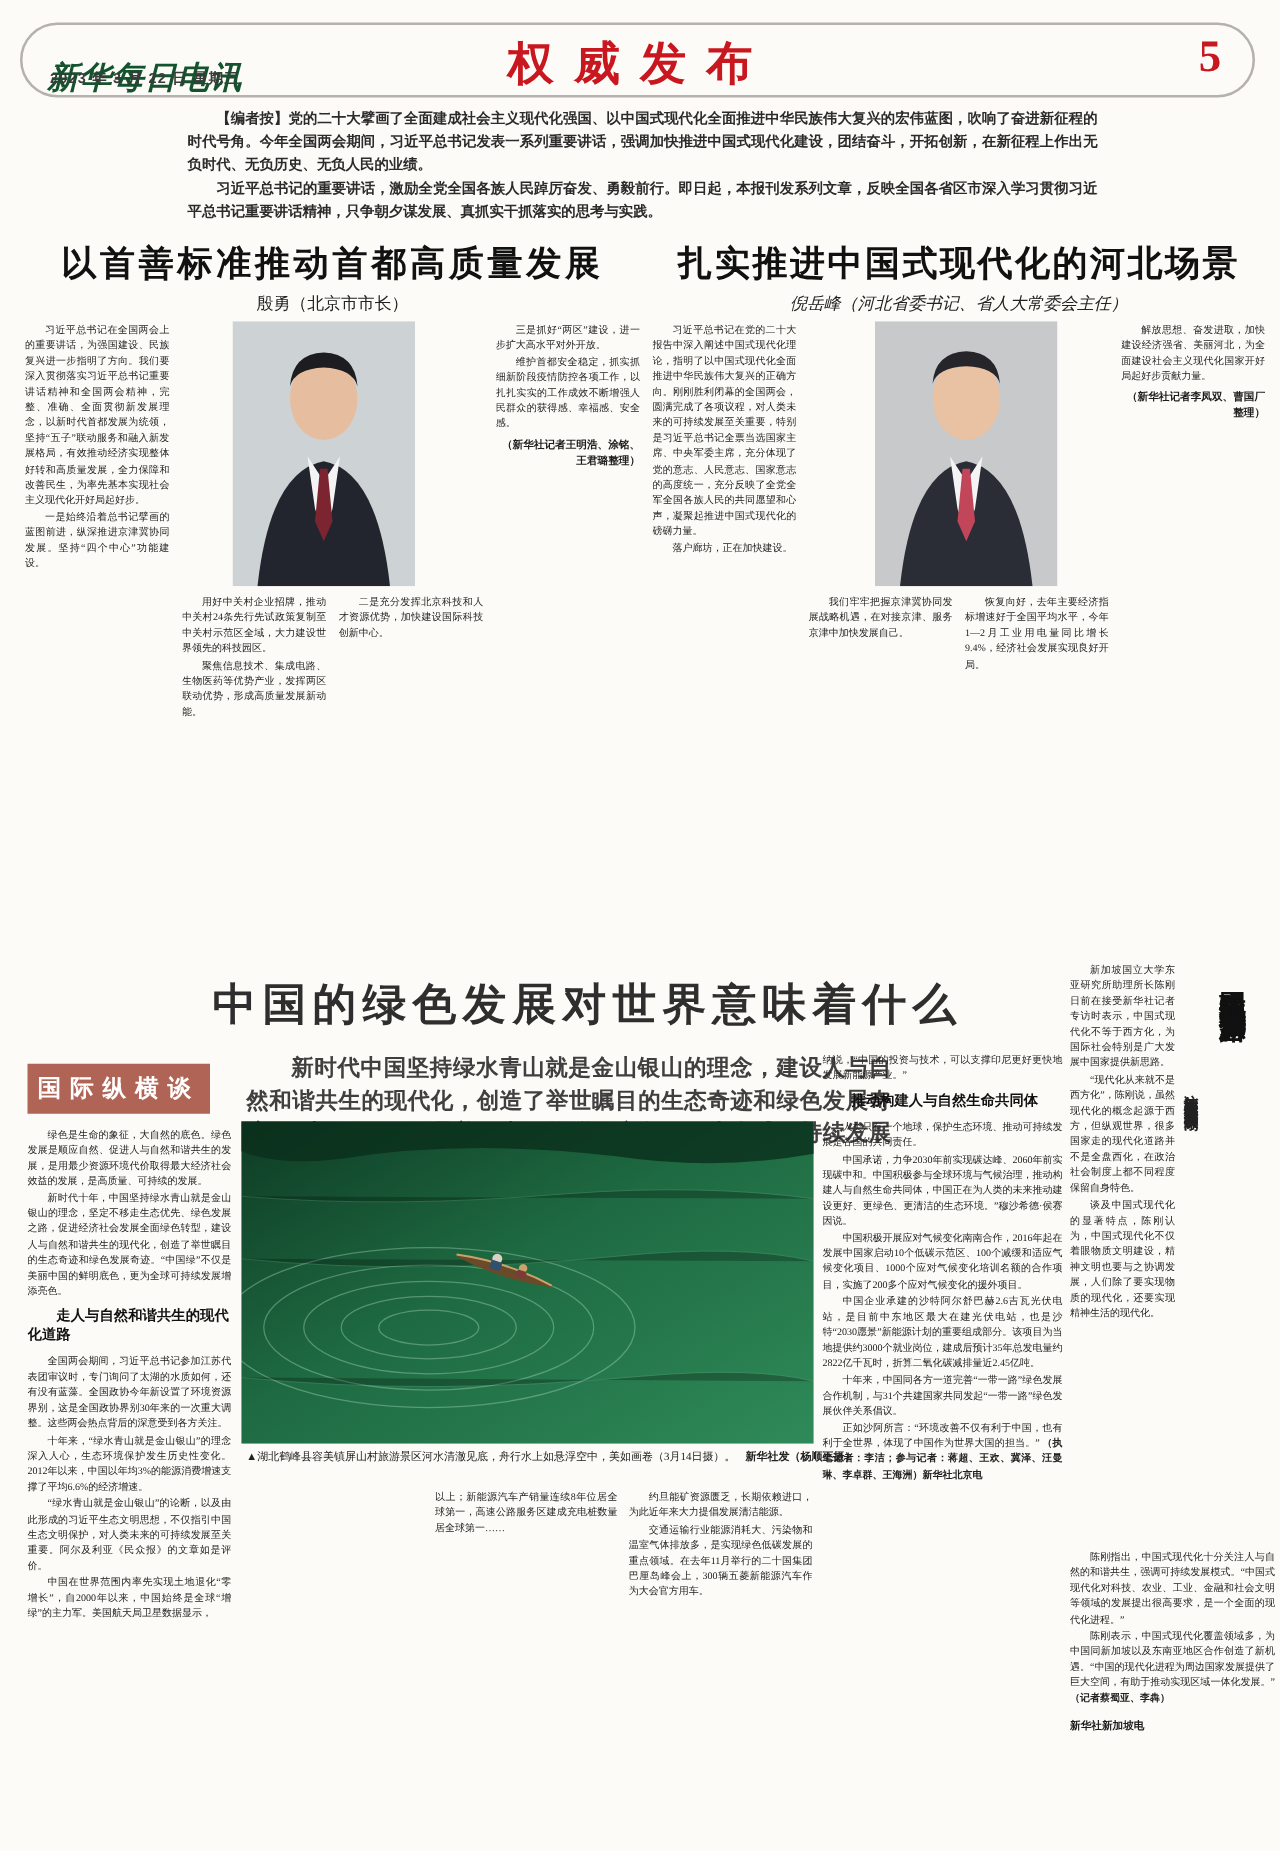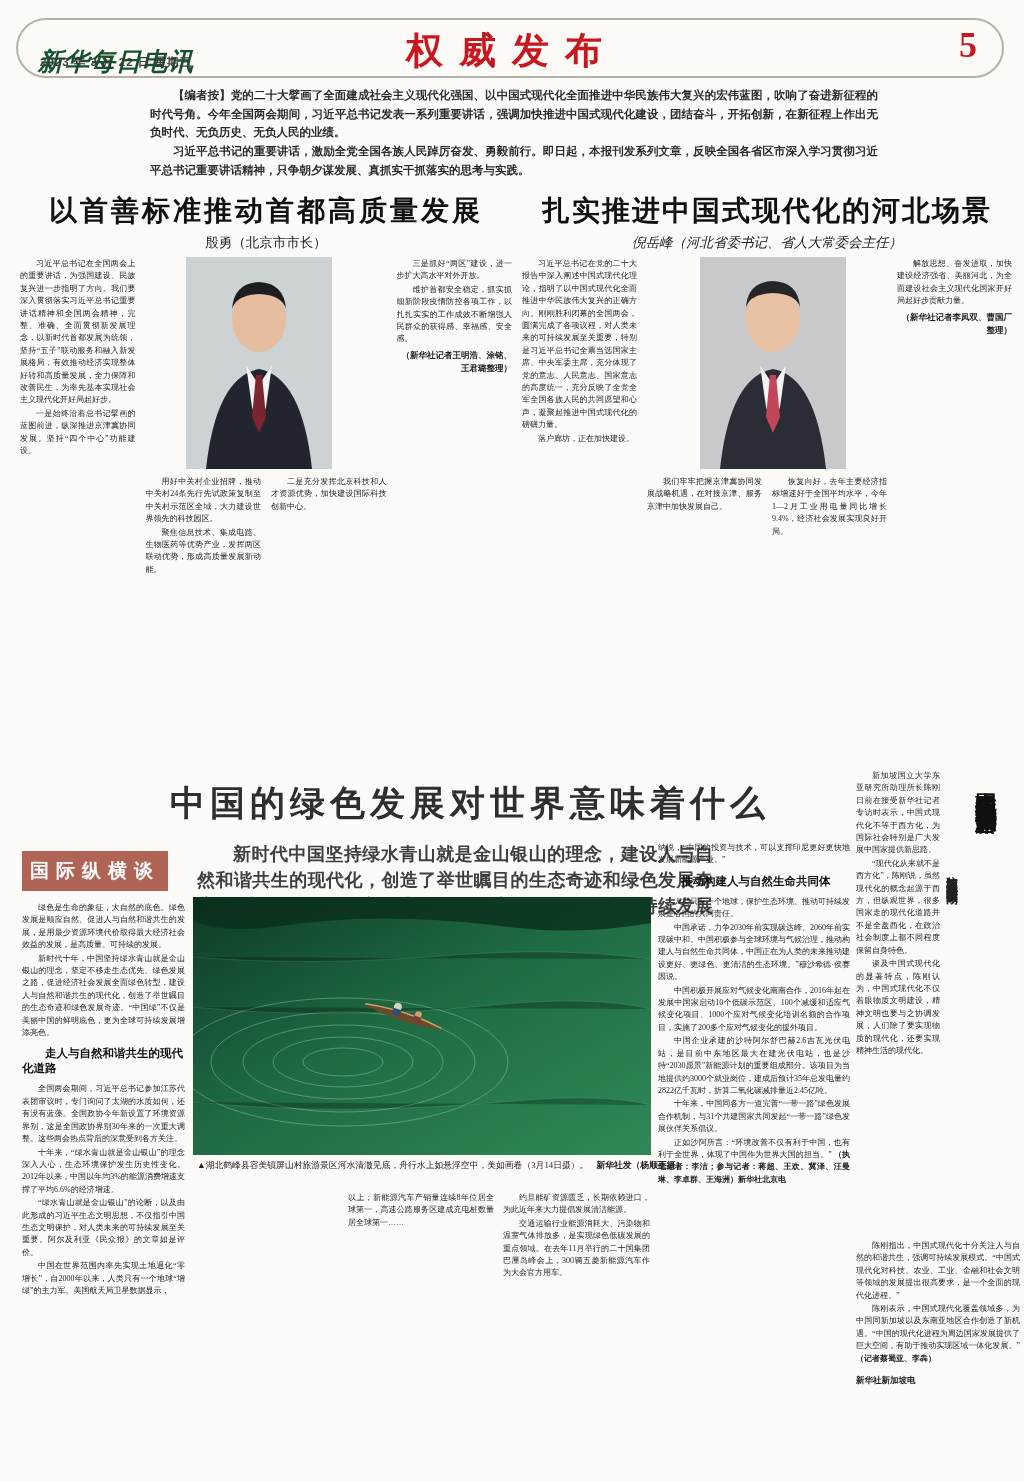--- a/index.html
+++ b/index.html
@@ -137,21 +137,21 @@
   <div class="abs g-intro">新时代中国坚持绿水青山就是金山银山的理念，建设人与自然和谐共生的现代化，创造了举世瞩目的生态奇迹和绿色发展奇迹。“中国绿”不仅是美丽中国的鲜明底色，更为全球可持续发展增添亮色</div>
   <div class="abs g-tag" id="gtag" style="background: rgb(176, 100, 85);">国际纵横谈</div>
 
   <div class="gcol" style="left:22px;top:902px;width:163px;height:563px;">
     <p class="bp">绿色是生命的象征，大自然的底色。绿色发展是顺应自然、促进人与自然和谐共生的发展，是用最少资源环境代价取得最大经济社会效益的发展，是高质量、可持续的发展。</p>
     <p class="bp">新时代十年，中国坚持绿水青山就是金山银山的理念，坚定不移走生态优先、绿色发展之路，促进经济社会发展全面绿色转型，建设人与自然和谐共生的现代化，创造了举世瞩目的生态奇迹和绿色发展奇迹。“中国绿”不仅是美丽中国的鲜明底色，更为全球可持续发展增添亮色。</p>
     <h4 class="subhead">走人与自然和谐共生的现代化道路</h4>
     <p class="bp">全国两会期间，习近平总书记参加江苏代表团审议时，专门询问了太湖的水质如何，还有没有蓝藻。全国政协今年新设置了环境资源界别，这是全国政协界别30年来的一次重大调整。这些两会热点背后的深意受到各方关注。</p>
     <p class="bp">十年来，“绿水青山就是金山银山”的理念深入人心，生态环境保护发生历史性变化。2012年以来，中国以年均3%的能源消费增速支撑了平均6.6%的经济增速。</p>
     <p class="bp">“绿水青山就是金山银山”的论断，以及由此形成的习近平生态文明思想，不仅指引中国生态文明保护，对人类未来的可持续发展至关重要。阿尔及利亚《民众报》的文章如是评价。</p>
-    <p class="bp">中国在世界范围内率先实现土地退化“零增长”，自2000年以来，人类只有一个地球“增绿”的主力军。美国航天局卫星数据显示，</p>
+    <p class="bp">中国在世界范围内率先实现土地退化“零增长”，自2000年以来，中国始终是全球“增绿”的主力军。美国航天局卫星数据显示，</p>
   </div>
 
   <svg class="abs gphoto" viewBox="0 0 458 258">
     <defs>
       <linearGradient id="gw" x1="0" y1="0" x2="1" y2="1">
         <stop offset="0" stop-color="#0e3b24"></stop>
         <stop offset="0.45" stop-color="#1e6a42"></stop>
         <stop offset="1" stop-color="#2f8a58"></stop>
       </linearGradient>
     </defs>

